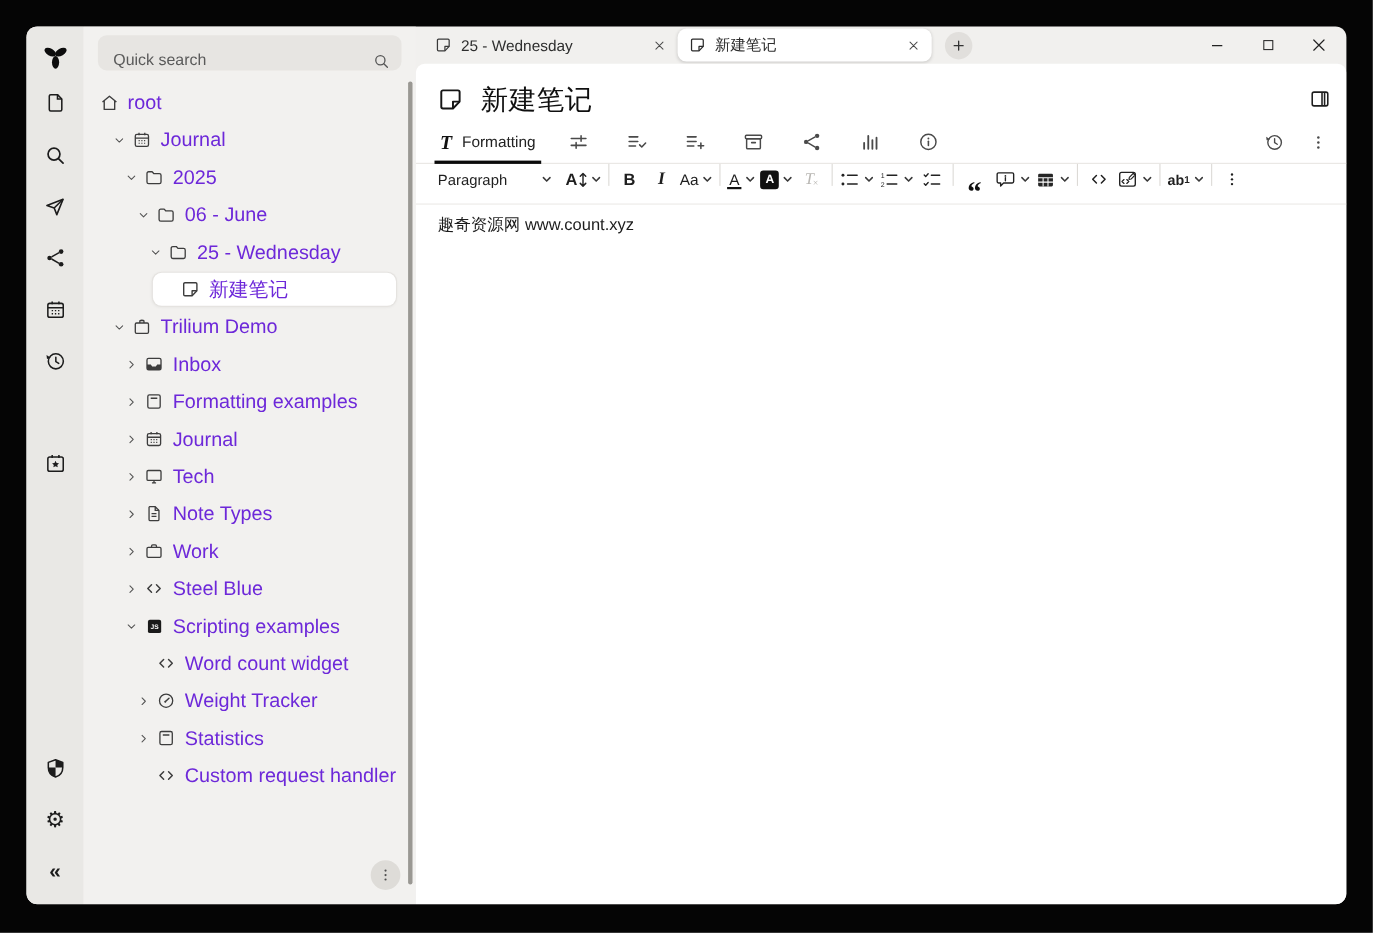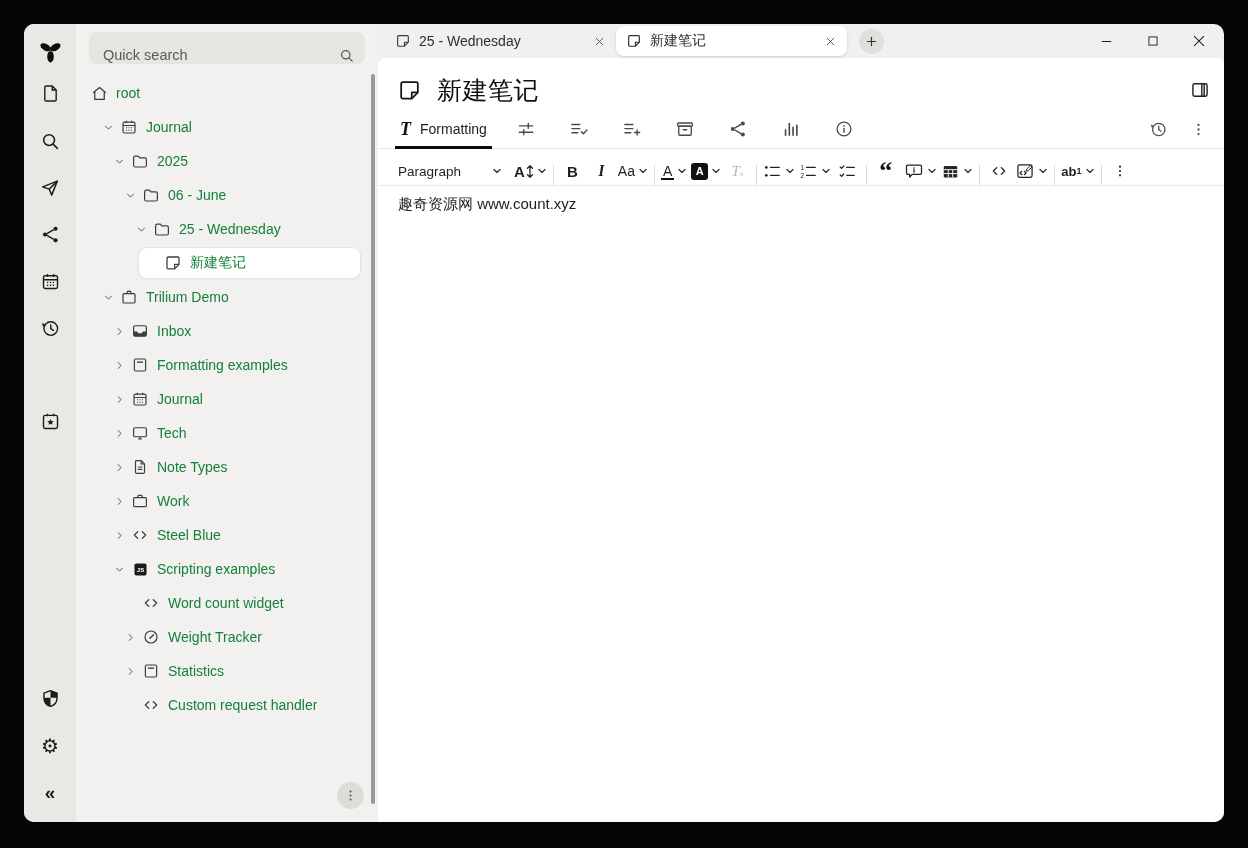--- a/index.html
+++ b/index.html
@@ -24,21 +24,21 @@
                 font-family:inherit;}
   .search input::placeholder{color:#5a5a5a;opacity:1;}
   .tree{flex:1;overflow:hidden;padding-top:6px;}
   .trow{height:34px;display:flex;align-items:center;padding-left:calc(8px + var(--lvl)*11px);cursor:pointer;}
   .trow-in{flex:1;display:flex;align-items:center;height:30px;margin-right:18px;border-radius:8px;
            padding-left:4px;min-width:0;}
   .trow.sel .trow-in{background:#fff;box-shadow:0 0 0 1px #e5e3e0,0 1px 3px rgba(0,0,0,.07);}
   .chev{width:19px;display:flex;align-items:center;justify-content:center;color:#555;flex-shrink:0;}
   .ticon{width:20px;display:flex;align-items:center;justify-content:center;color:#3d3d3d;
          margin:0 7px 0 1px;flex-shrink:0;}
-  .tlabel{font-size:14px;color:#15803d;white-space:nowrap;overflow:hidden;}
+  .tlabel{font-size:18px;color:#6d28d9;white-space:nowrap;overflow:hidden;}
   .tree-scrollbar{position:absolute;right:3px;top:50px;bottom:18px;width:4px;background:#9a9893;
                   border-radius:2px;}
   .tree-more{position:absolute;right:14px;bottom:13px;width:27px;height:27px;border-radius:50%;
              background:#dedcd8;display:flex;align-items:center;justify-content:center;cursor:pointer;}
   
   .main{flex:1;display:flex;flex-direction:column;min-width:0;}
   .tabbar{height:34px;display:flex;align-items:center;padding-left:7px;flex-shrink:0;}
   .tab{width:213px;height:30px;display:flex;align-items:center;gap:8px;padding:0 8px 0 10px;
        border-radius:8px;cursor:pointer;color:#333;}
   .tab .tab-title{flex:1;font-size:14px;white-space:nowrap;overflow:hidden;color:#2e2e2e;}
@@ -59,21 +59,21 @@
           flex-shrink:0;}
   .ribbon-active{display:flex;align-items:center;gap:9px;position:relative;padding:0 3px;cursor:pointer;}
   .ribbon-active::after{content:"";position:absolute;left:-2px;right:-2px;bottom:-1px;height:3px;background:#0a0a0a;}
   .ribbon-T{font-family:"Liberation Serif",serif;font-style:italic;font-weight:bold;font-size:18px;color:#111;}
   .ribbon-label{font-size:14px;color:#222;}
   .ribbon-icons{display:flex;align-items:center;margin-left:10px;}
   .ribbon-btn{width:53px;height:100%;display:flex;align-items:center;justify-content:center;color:#4a4a4a;cursor:pointer;}
   .ribbon-right{margin-left:auto;display:flex;align-items:center;gap:22px;color:#1f1f1f;}
   .ribbon-right .ribbon-btn{width:auto;}
   
-  .toolbar{display:flex;align-items:flex-end;height:36px;padding:0 12px 0 16px;border-bottom:1px solid #eceae7;
+  .toolbar{display:flex;align-items:flex-start;height:36px;padding:0 12px 0 16px;border-bottom:1px solid #eceae7;
            flex-shrink:0;color:#1f1f1f;}
   .tb{display:flex;align-items:center;justify-content:center;min-width:25px;height:28px;border-radius:4px;
       cursor:pointer;font-size:14px;color:#1f1f1f;}
   .tb .lbl{font-size:14px;}
   .tbsep{width:1px;height:20px;background:#dcdad6;margin:0 6px;flex-shrink:0;}
   .chev-sm{margin-left:3px;display:flex;align-items:center;color:#3a3a3a;}
   .tb-paragraph{width:104px;justify-content:space-between;padding:0 4px;font-size:13.5px;}
   .tb-bold{font-weight:800;font-size:15px;}
   .tb-italic{font-family:"Liberation Serif",serif;font-style:italic;font-weight:bold;font-size:16px;}
   .tb-fontcolor{border-bottom:2.5px solid #111;line-height:1;padding:1px 2px 0;}

